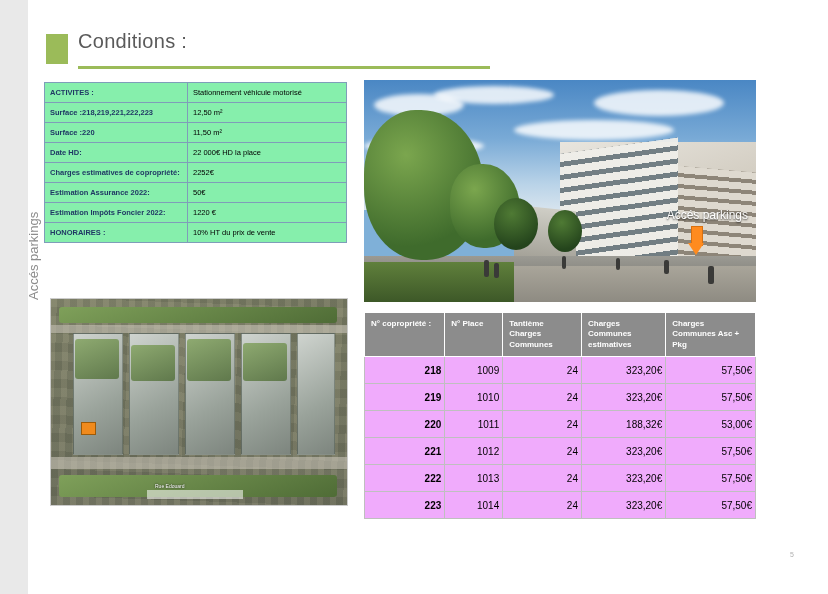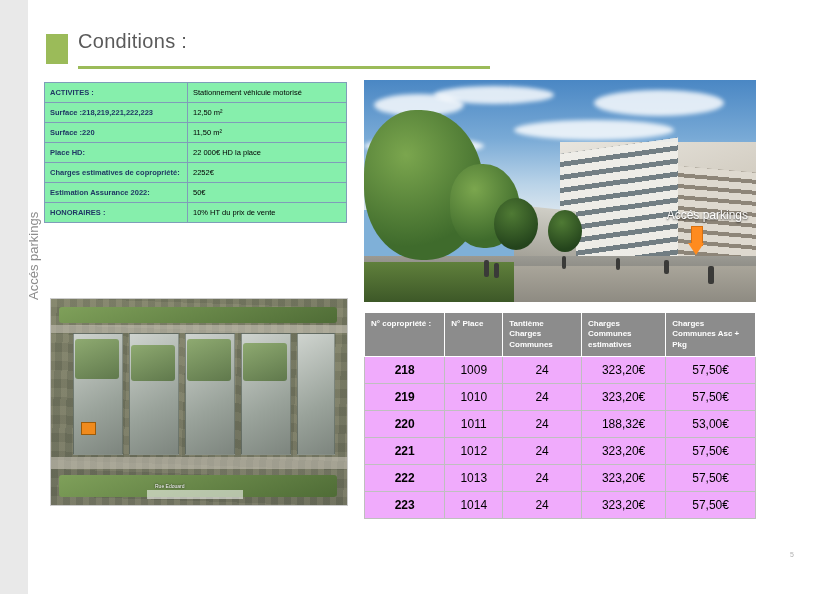--- a/index.html
+++ b/index.html
@@ -272,24 +272,24 @@
     font-size: 8px;
     font-weight: bold;
     text-align: left;
     padding: 6px 6px;
     border: 1px solid #ffffff;
     vertical-align: top;
     line-height: 1.3;
   }
   .data-table td {
     border: 1px solid #bfbfbf;
-    text-align: center;
+    text-align: right;
     padding: 6px 3px;
     color: #000000;
-    font-size: 12px;
+    font-size: 10px;
     height: 14px;
   }
   .data-table td.first {
     font-weight: bold;
   }
 
   .page-number {
     position: absolute;
     right: 38px; bottom: 36px;
     color: #b0b0b0;
@@ -320,30 +320,34 @@
         </tr>
         <tr>
           <td class="k">Surface :218,219,221,222,223</td>
           <td class="v">12,50 m²</td>
         </tr>
         <tr>
           <td class="k">Surface :220</td>
           <td class="v">11,50 m²</td>
         </tr>
         <tr>
-          <td class="k">Place HD:</td>
+          <td class="k">Date HD:</td>
           <td class="v">22 000€ HD la place</td>
         </tr>
         <tr>
           <td class="k">Charges estimatives de copropriété:</td>
           <td class="v">2252€</td>
         </tr>
         <tr>
           <td class="k">Estimation Assurance 2022:</td>
           <td class="v">50€</td>
+        </tr>
+        <tr>
+          <td class="k">Estimation Impôts Foncier 2022:</td>
+          <td class="v">1220 €</td>
         </tr>
         <tr>
           <td class="k">HONORAIRES :</td>
           <td class="v">10% HT du prix de vente</td>
         </tr>
       </tbody>
     </table>
 
     <div class="render-photo">
       <div class="rp-sky"></div>

